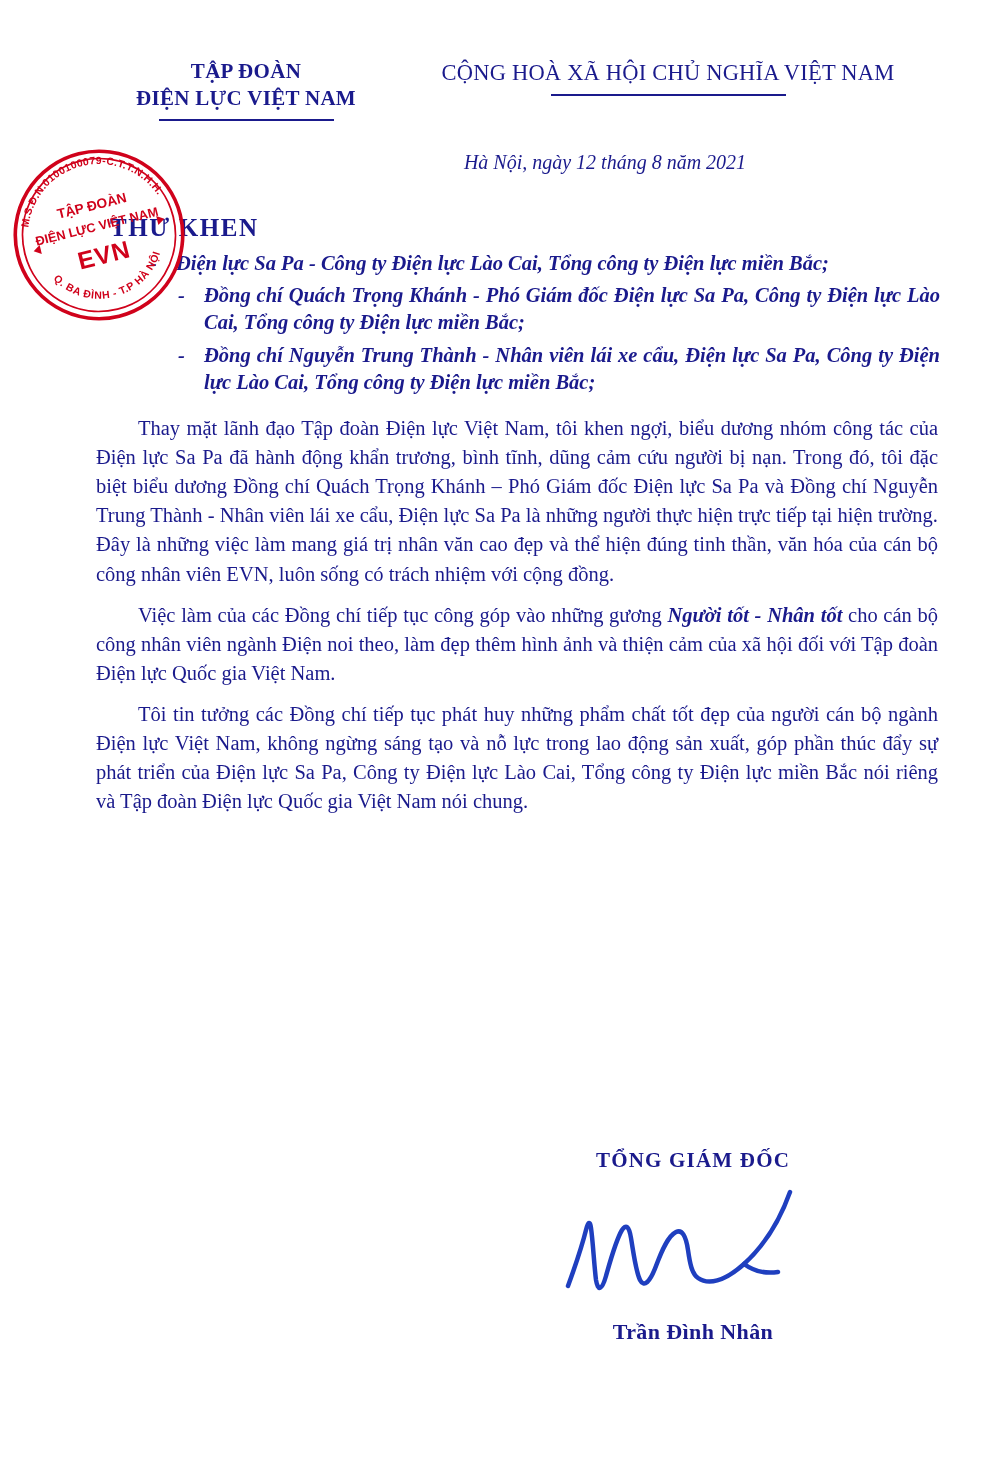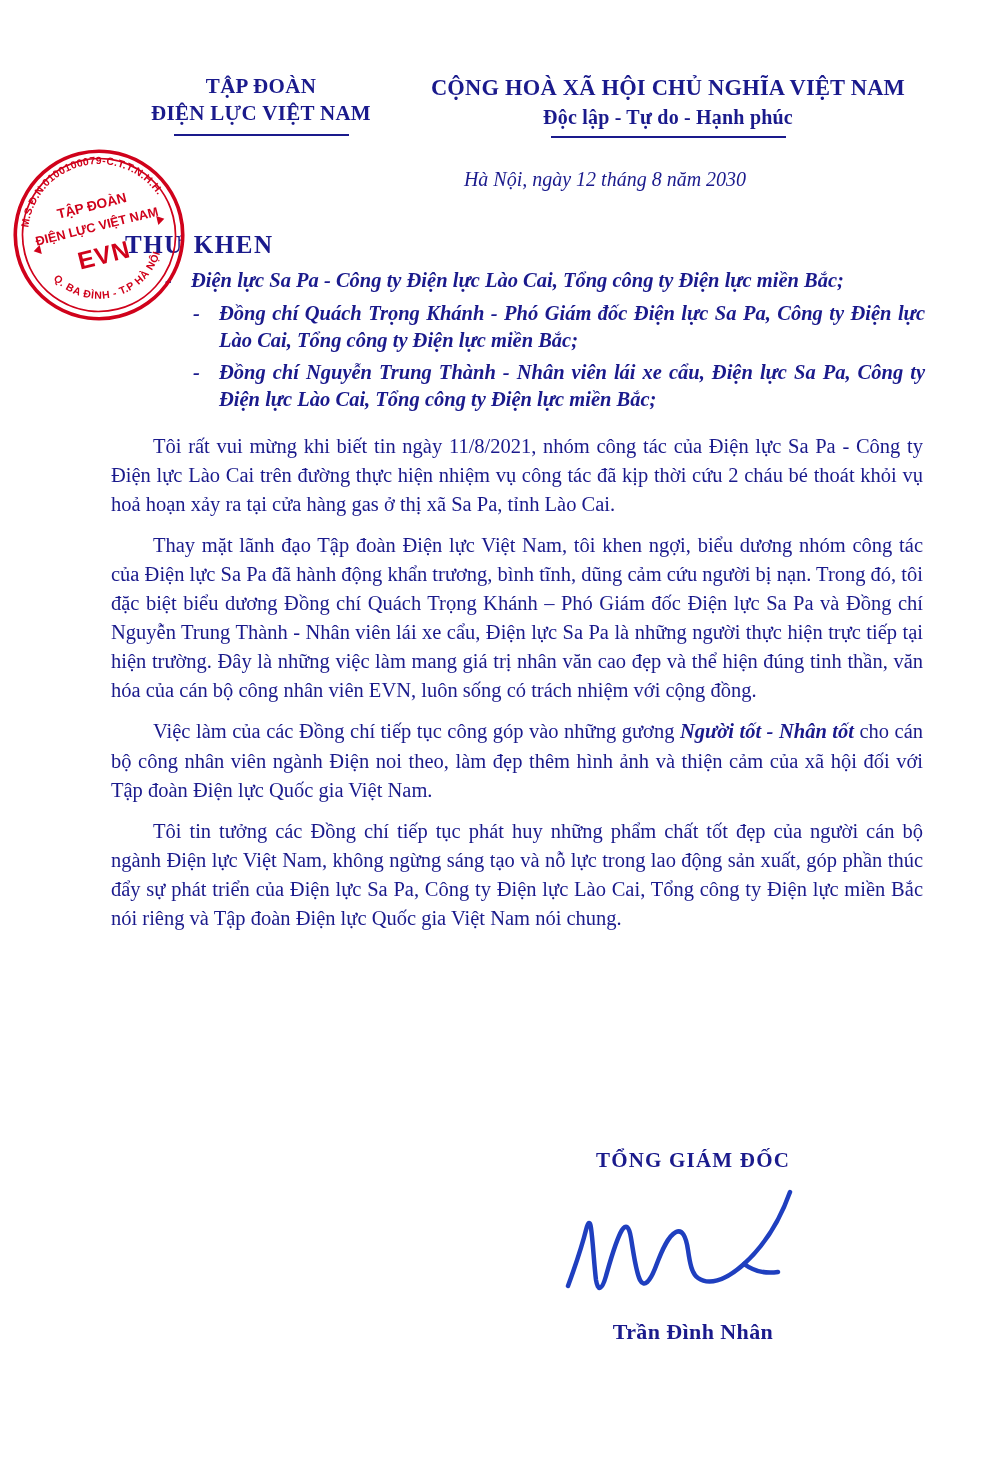--- a/index.html
+++ b/index.html
@@ -12,21 +12,21 @@
     height: 1460px;
     position: relative;
     font-family: "Liberation Serif", "DejaVu Serif", serif;
     color: #1a1a8c;
     overflow: hidden;
   }
   .page {
     position: relative;
     width: 1000px;
     height: 1416px;
-    padding: 15px;
+    padding: 0;
     box-sizing: border-box;
   }
 
   
   .header {
     display: flex;
     padding-top: 58px;
     padding-left: 96px;
     padding-right: 60px;
     box-sizing: border-box;
@@ -40,21 +40,21 @@
     flex: 1 1 auto;
     text-align: center;
   }
   .org-name {
     font-weight: bold;
     font-size: 21px;
     line-height: 1.28;
     letter-spacing: 0.3px;
   }
   .nation-name {
-    font-weight: bold;
+    font-weight: normal;
     font-size: 22.5px;
     line-height: 1.3;
     letter-spacing: 0.2px;
   }
   .motto {
     font-weight: bold;
     font-size: 20px;
     margin-top: 4px;
     letter-spacing: 0.2px;
   }
@@ -178,46 +178,44 @@
 <div class="page">
 
   <div class="header">
     <div class="header-left">
       <div class="org-name">TẬP ĐOÀN</div>
       <div class="org-name">ĐIỆN LỰC VIỆT NAM</div>
       <div class="rule rule-left"></div>
     </div>
     <div class="header-right">
       <div class="nation-name">CỘNG HOÀ XÃ HỘI CHỦ NGHĨA VIỆT NAM</div>
-      <div class="motto">Độc lập - Tự do - Hạnh phúc</div>
       <div class="rule rule-right"></div>
     </div>
   </div>
 
-  <div class="date-line">Hà Nội, ngày 12 tháng 8 năm 2030</div>
+  <div class="date-line">Hà Nội, ngày 12 tháng 8 năm 2021</div>
 
   <div class="doc-title">THƯ KHEN</div>
 
   <ul class="recipients">
     <li>
       <span class="dash">-</span>
       <span class="rtext">Điện lực Sa Pa - Công ty Điện lực Lào Cai, Tổng công ty Điện lực miền Bắc;</span>
     </li>
     <li class="indented">
       <span class="dash">-</span>
       <span class="rtext">Đồng chí Quách Trọng Khánh - Phó Giám đốc Điện lực Sa Pa, Công ty Điện lực Lào Cai, Tổng công ty Điện lực miền Bắc;</span>
     </li>
     <li class="indented">
       <span class="dash">-</span>
       <span class="rtext">Đồng chí Nguyễn Trung Thành - Nhân viên lái xe cẩu, Điện lực Sa Pa, Công ty Điện lực Lào Cai, Tổng công ty Điện lực miền Bắc;</span>
     </li>
   </ul>
 
   <div class="body-text">
-    <p>Tôi rất vui mừng khi biết tin ngày 11/8/2021, nhóm công tác của Điện lực Sa Pa - Công ty Điện lực Lào Cai trên đường thực hiện nhiệm vụ công tác đã kịp thời cứu 2 cháu bé thoát khỏi vụ hoả hoạn xảy ra tại cửa hàng gas ở thị xã Sa Pa, tỉnh Lào Cai.</p>
     <p>Thay mặt lãnh đạo Tập đoàn Điện lực Việt Nam, tôi khen ngợi, biểu dương nhóm công tác của Điện lực Sa Pa đã hành động khẩn trương, bình tĩnh, dũng cảm cứu người bị nạn. Trong đó, tôi đặc biệt biểu dương Đồng chí Quách Trọng Khánh – Phó Giám đốc Điện lực Sa Pa và Đồng chí Nguyễn Trung Thành - Nhân viên lái xe cẩu, Điện lực Sa Pa là những người thực hiện trực tiếp tại hiện trường. Đây là những việc làm mang giá trị nhân văn cao đẹp và thể hiện đúng tinh thần, văn hóa của cán bộ công nhân viên EVN, luôn sống có trách nhiệm với cộng đồng.</p>
     <p><span>Việc làm của các Đồng chí tiếp tục công góp vào những gương </span><span class="em-bi">Người tốt - Nhân tốt</span><span> cho cán bộ công nhân viên ngành Điện noi theo, làm đẹp thêm hình ảnh và thiện cảm của xã hội đối với Tập đoàn Điện lực Quốc gia Việt Nam.</span></p>
     <p>Tôi tin tưởng các Đồng chí tiếp tục phát huy những phẩm chất tốt đẹp của người cán bộ ngành Điện lực Việt Nam, không ngừng sáng tạo và nỗ lực trong lao động sản xuất, góp phần thúc đẩy sự phát triển của Điện lực Sa Pa, Công ty Điện lực Lào Cai, Tổng công ty Điện lực miền Bắc nói riêng và Tập đoàn Điện lực Quốc gia Việt Nam nói chung.</p>
   </div>
 
   <div class="sign-block">
     <div class="sign-title">TỔNG GIÁM ĐỐC</div>
     <svg class="signature-svg" viewBox="0 0 330 160">
       <path d="M40,118 C48,96 54,78 58,62 C60,54 62,52 63,60 C65,74 66,96 68,112 C70,124 74,122 78,108 C83,90 88,72 94,62 C98,56 101,58 103,70 C106,88 108,104 112,112 C116,120 122,114 128,98 C134,82 140,68 148,64 C154,61 158,68 160,82 C162,96 164,106 170,110 C180,117 196,114 216,96 C238,76 252,52 262,24" fill="none" stroke="#1f3fbf" stroke-width="4.5" stroke-linecap="round" stroke-linejoin="round"></path>
       <path d="M216,96 C224,102 236,106 250,104" fill="none" stroke="#1f3fbf" stroke-width="4.5" stroke-linecap="round"></path>

